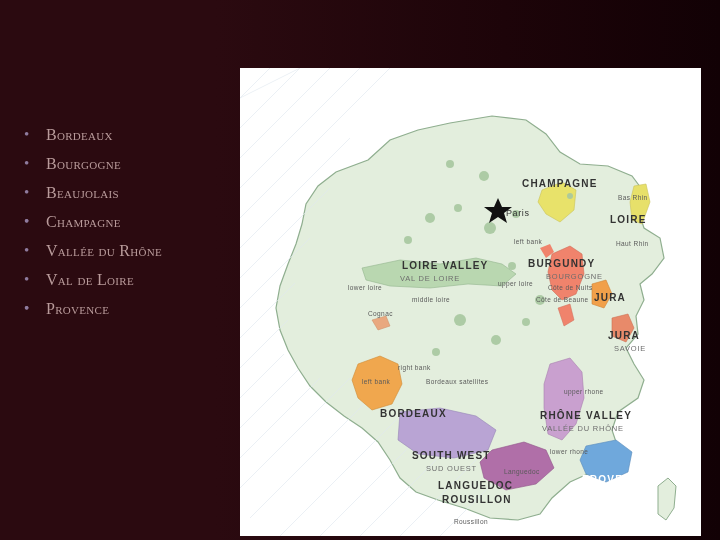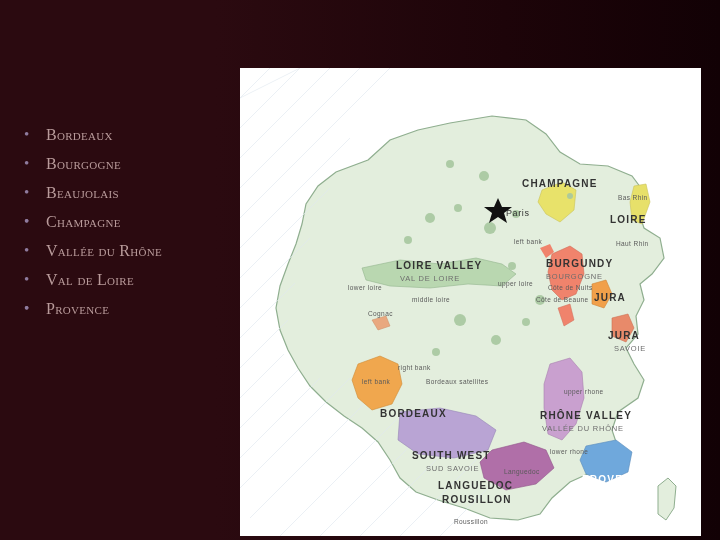--- a/index.html
+++ b/index.html
@@ -250,27 +250,27 @@
 
 
     <div class="map-label lbl-paris" style="left:266px; top:140px;">Paris</div>
 
     <div class="map-label lbl-region" style="left:282px; top:110px;">CHAMPAGNE</div>
 
     <div class="map-label lbl-region" style="left:370px; top:146px;">LOIRE</div>
     <div class="map-label lbl-small" style="left:378px; top:126px;">Bas Rhin</div>
     <div class="map-label lbl-small" style="left:376px; top:172px;">Haut Rhin</div>
 
-    <div class="map-label lbl-region" style="left:156px; top:192px;">LOIRE VALLEY</div>
+    <div class="map-label lbl-region" style="left:162px; top:192px;">LOIRE VALLEY</div>
     <div class="map-label lbl-sub" style="left:160px; top:206px;">VAL DE LOIRE</div>
     <div class="map-label lbl-small" style="left:108px; top:216px;">lower loire</div>
     <div class="map-label lbl-small" style="left:172px; top:228px;">middle loire</div>
     <div class="map-label lbl-small" style="left:258px; top:212px;">upper loire</div>
 
-    <div class="map-label lbl-region" style="left:306px; top:190px;">BURGUNDY</div>
+    <div class="map-label lbl-region" style="left:288px; top:190px;">BURGUNDY</div>
     <div class="map-label lbl-sub" style="left:306px; top:204px;">BOURGOGNE</div>
     <div class="map-label lbl-small" style="left:274px; top:170px;">left bank</div>
     <div class="map-label lbl-small" style="left:308px; top:216px;">Côte de Nuits</div>
     <div class="map-label lbl-small" style="left:296px; top:228px;">Côte de Beaune</div>
 
     <div class="map-label lbl-region" style="left:354px; top:224px;">JURA</div>
 
     <div class="map-label lbl-region" style="left:368px; top:262px;">JURA</div>
     <div class="map-label lbl-sub" style="left:374px; top:276px;">SAVOIE</div>
 
@@ -279,21 +279,21 @@
     <div class="map-label lbl-small" style="left:122px; top:310px;">left bank</div>
     <div class="map-label lbl-small" style="left:186px; top:310px;">Bordeaux satellites</div>
     <div class="map-label lbl-small" style="left:128px; top:242px;">Cognac</div>
 
     <div class="map-label lbl-region" style="left:300px; top:342px;">RHÔNE VALLEY</div>
     <div class="map-label lbl-sub" style="left:302px; top:356px;">VALLÉE DU RHÔNE</div>
     <div class="map-label lbl-small" style="left:324px; top:320px;">upper rhone</div>
     <div class="map-label lbl-small" style="left:310px; top:380px;">lower rhone</div>
 
     <div class="map-label lbl-region" style="left:172px; top:382px;">SOUTH WEST</div>
-    <div class="map-label lbl-sub" style="left:186px; top:396px;">SUD SAVOIE</div>
+    <div class="map-label lbl-sub" style="left:186px; top:396px;">SUD OUEST</div>
 
     <div class="map-label lbl-region" style="left:198px; top:412px;">LANGUEDOC</div>
     <div class="map-label lbl-region" style="left:202px; top:426px;">ROUSILLON</div>
     <div class="map-label lbl-small" style="left:264px; top:400px;">Languedoc</div>
     <div class="map-label lbl-small" style="left:214px; top:450px;">Roussillon</div>
 
     <div class="map-label lbl-region" style="left:342px; top:406px; color:#ffffff;">PROVENCE</div>
   </div>
 
 </div>

